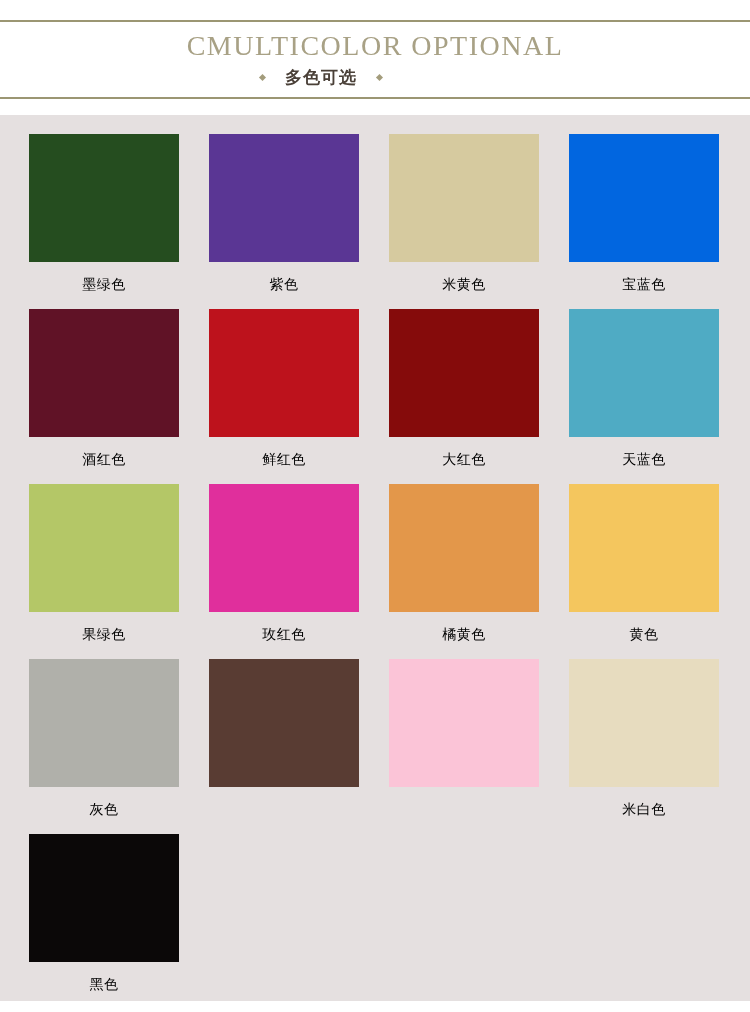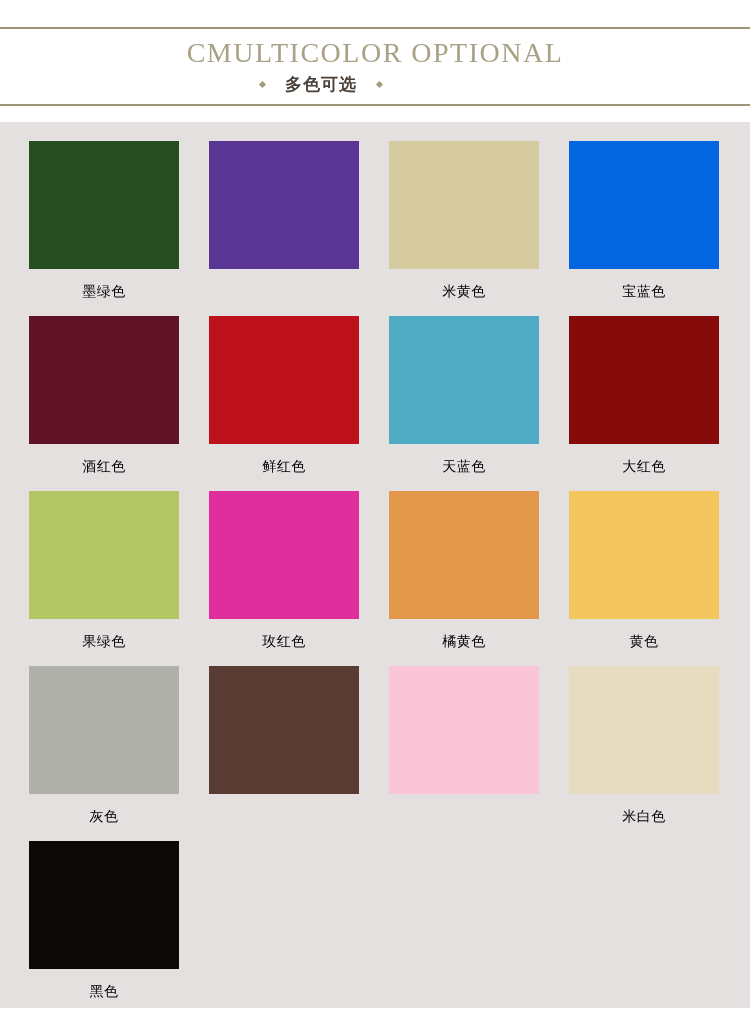--- a/index.html
+++ b/index.html
@@ -13,21 +13,20 @@
     font-family: "Liberation Sans", "DejaVu Sans", sans-serif;
     overflow: hidden;
   }
 
   
   .header {
     position: relative;
     height: 115px;
     background: #ffffff;
     box-sizing: border-box;
-    margin-top: 7px;
   }
   .rule {
     position: absolute;
     left: 0;
     width: 750px;
     height: 2px;
     background: #9b9673;
   }
   .rule-top    { top: 20px; }
   .rule-bottom { top: 97px; }
@@ -131,46 +130,47 @@
 </div>
 
 <div class="grid-panel" style="background: rgb(229, 224, 224);">
   <div class="grid" id="swatch-grid">
       <div class="swatch-cell">
         <span class="swatch-chip" style="background: rgb(37, 77, 31);"></span>
         <span class="swatch-label">墨绿色</span>
       </div>
       <div class="swatch-cell">
         <span class="swatch-chip" style="background: rgb(90, 54, 148);"></span>
+        <span class="swatch-label">紫色</span>
       </div>
       <div class="swatch-cell">
         <span class="swatch-chip" style="background: rgb(214, 202, 159);"></span>
         <span class="swatch-label">米黄色</span>
       </div>
       <div class="swatch-cell">
         <span class="swatch-chip" style="background: rgb(1, 102, 224);"></span>
         <span class="swatch-label">宝蓝色</span>
       </div>
       <div class="swatch-cell">
         <span class="swatch-chip" style="background: rgb(96, 18, 38);"></span>
         <span class="swatch-label">酒红色</span>
       </div>
       <div class="swatch-cell">
         <span class="swatch-chip" style="background: rgb(189, 18, 28);"></span>
         <span class="swatch-label">鲜红色</span>
       </div>
       <div class="swatch-cell">
+        <span class="swatch-chip" style="background: rgb(133, 11, 11);"></span>
+        <span class="swatch-label">大红色</span>
+      </div>
+      <div class="swatch-cell">
         <span class="swatch-chip" style="background: rgb(79, 171, 196);"></span>
         <span class="swatch-label">天蓝色</span>
       </div>
       <div class="swatch-cell">
-        <span class="swatch-chip" style="background: rgb(133, 11, 11);"></span>
-        <span class="swatch-label">大红色</span>
-      </div>
-      <div class="swatch-cell">
         <span class="swatch-chip" style="background: rgb(180, 199, 103);"></span>
         <span class="swatch-label">果绿色</span>
       </div>
       <div class="swatch-cell">
         <span class="swatch-chip" style="background: rgb(224, 47, 156);"></span>
         <span class="swatch-label">玫红色</span>
       </div>
       <div class="swatch-cell">
         <span class="swatch-chip" style="background: rgb(227, 151, 74);"></span>
         <span class="swatch-label">橘黄色</span>

